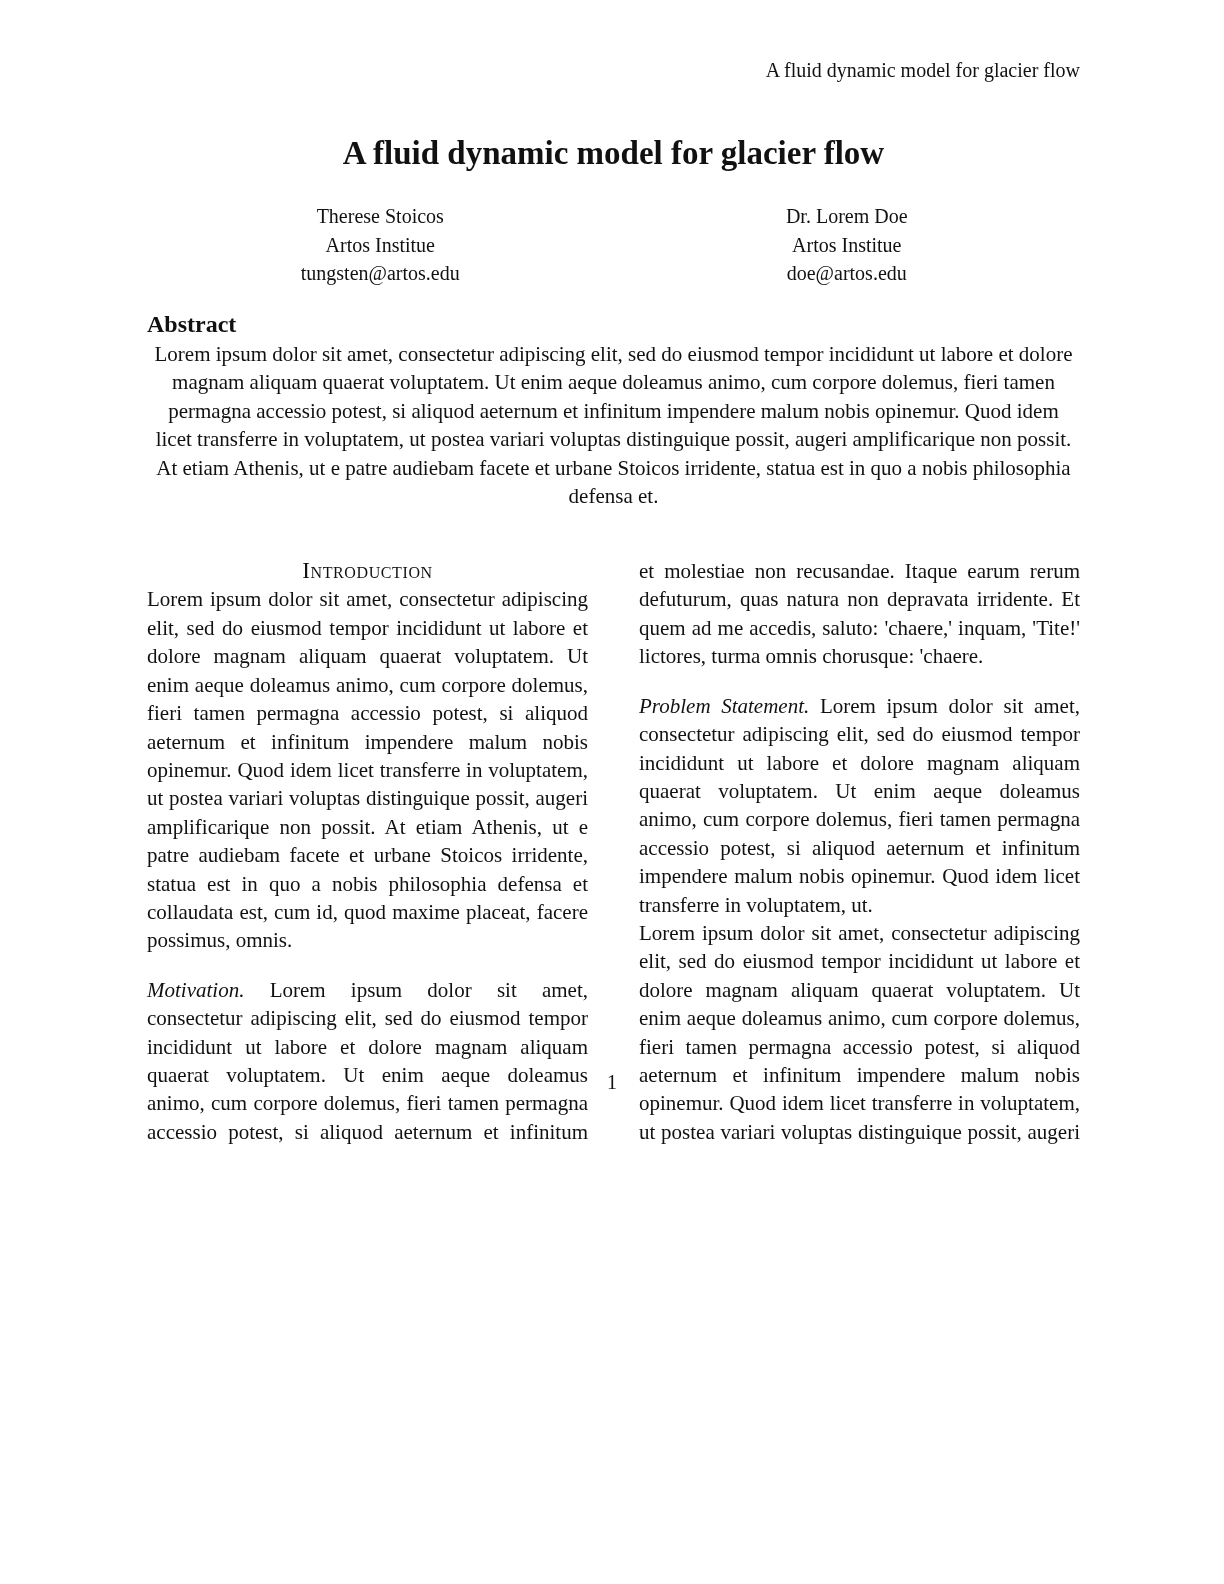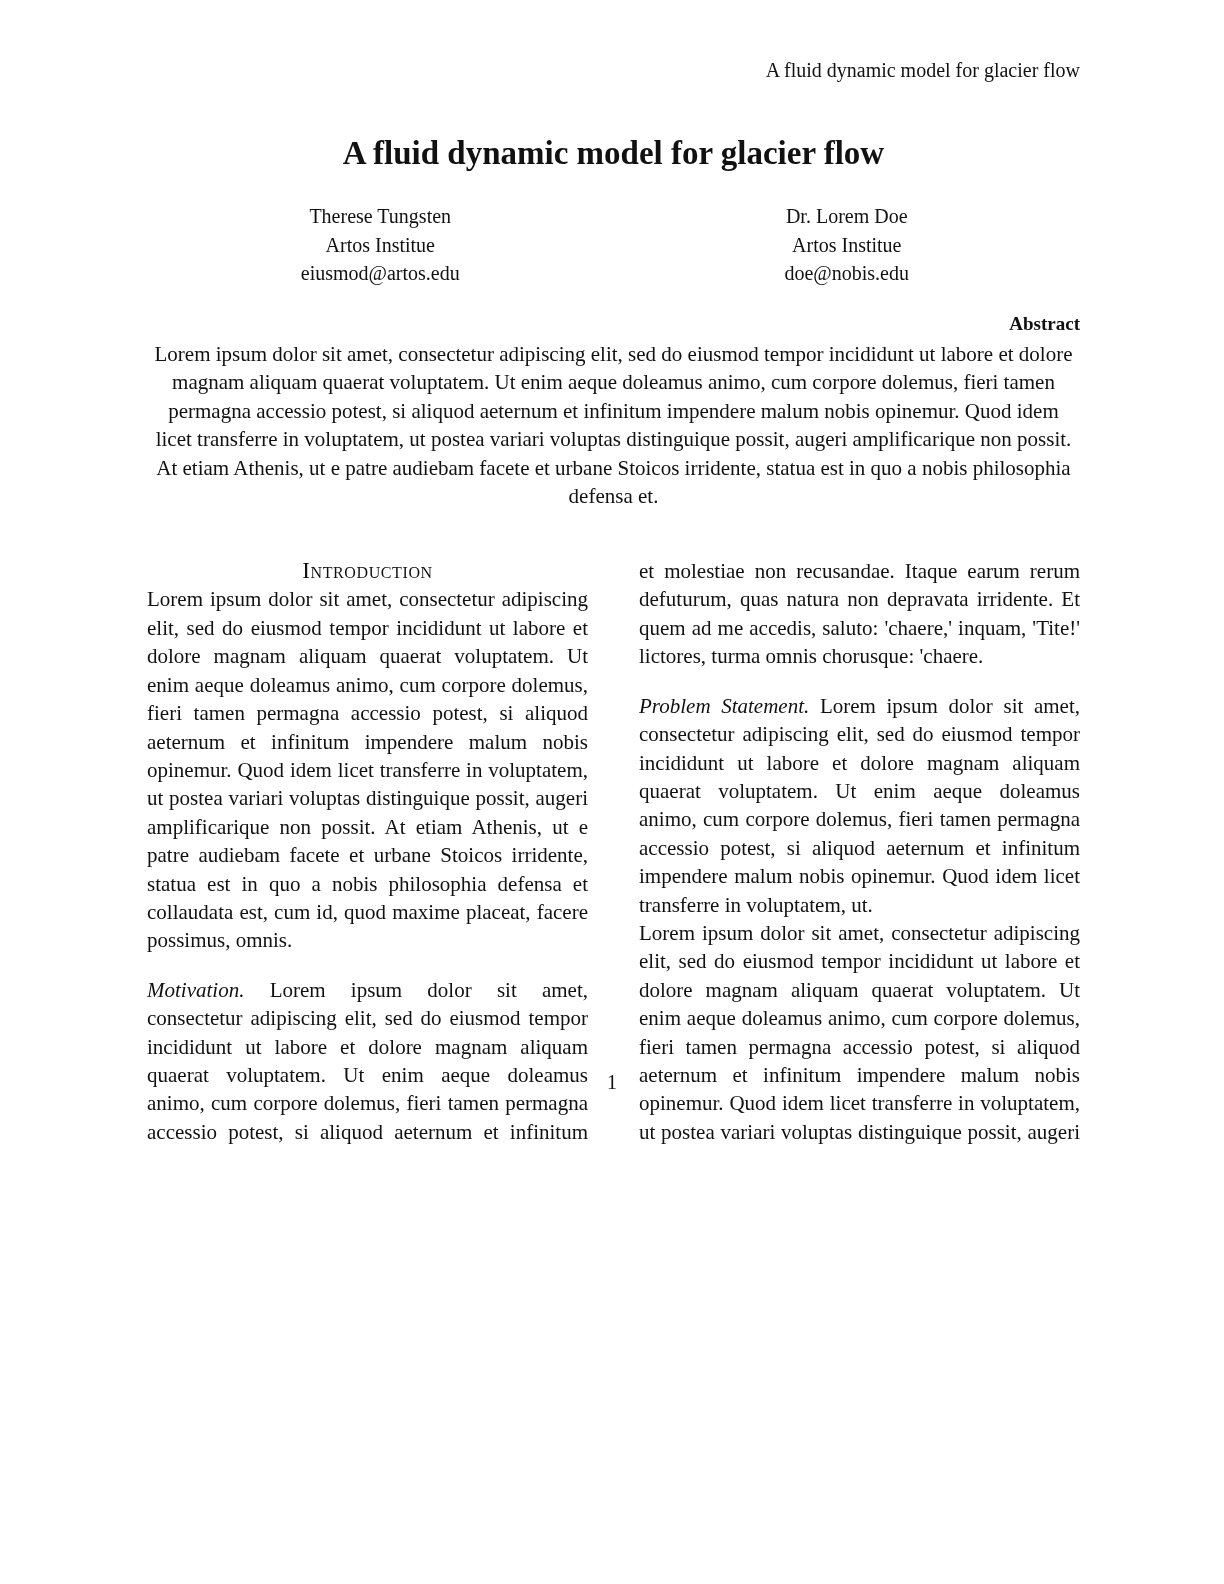--- a/index.html
+++ b/index.html
@@ -36,23 +36,23 @@
     display: flex;
     margin-top: 30px;
   }
   .author {
     flex: 1;
     text-align: center;
     font-size: 20px;
     line-height: 28.5px;
   }
   .abstract-heading {
-    text-align: right;
+    text-align: left;
     font-weight: bold;
-    font-size: 19px;
+    font-size: 24px;
     line-height: 26px;
     margin-top: 23px;
   }
   .abstract-text {
     text-align: center;
     font-size: 21px;
     line-height: 28.6px;
     margin: 3px 2px 0 2px;
   }
   .columns {
@@ -99,28 +99,28 @@
 <body>
 
 <div class="page">
 
   <div class="running-header">A fluid dynamic model for glacier flow</div>
 
   <h1 class="paper-title">A fluid dynamic model for glacier flow</h1>
 
   <div class="authors">
     <div class="author">
-      <div>Therese Tungsten</div>
+      <div>Therese Stoicos</div>
       <div>Artos Institue</div>
-      <div>eiusmod@artos.edu</div>
+      <div>tungsten@artos.edu</div>
     </div>
     <div class="author">
       <div>Dr. Lorem Doe</div>
       <div>Artos Institue</div>
-      <div>doe@nobis.edu</div>
+      <div>doe@artos.edu</div>
     </div>
   </div>
 
   <div class="abstract-heading">Abstract</div>
 
   <div class="abstract-text">Lorem ipsum dolor sit amet, consectetur adipiscing elit, sed do eiusmod tempor incididunt ut labore et dolore magnam aliquam quaerat voluptatem. Ut enim aeque doleamus animo, cum corpore dolemus, fieri tamen permagna accessio potest, si aliquod aeternum et infinitum impendere malum nobis opinemur. Quod idem licet transferre in voluptatem, ut postea variari voluptas distinguique possit, augeri amplificarique non possit. At etiam Athenis, ut e patre audiebam facete et urbane Stoicos irridente, statua est in quo a nobis philosophia defensa et.</div>
 
   <div class="columns">
 
     <div class="col">

